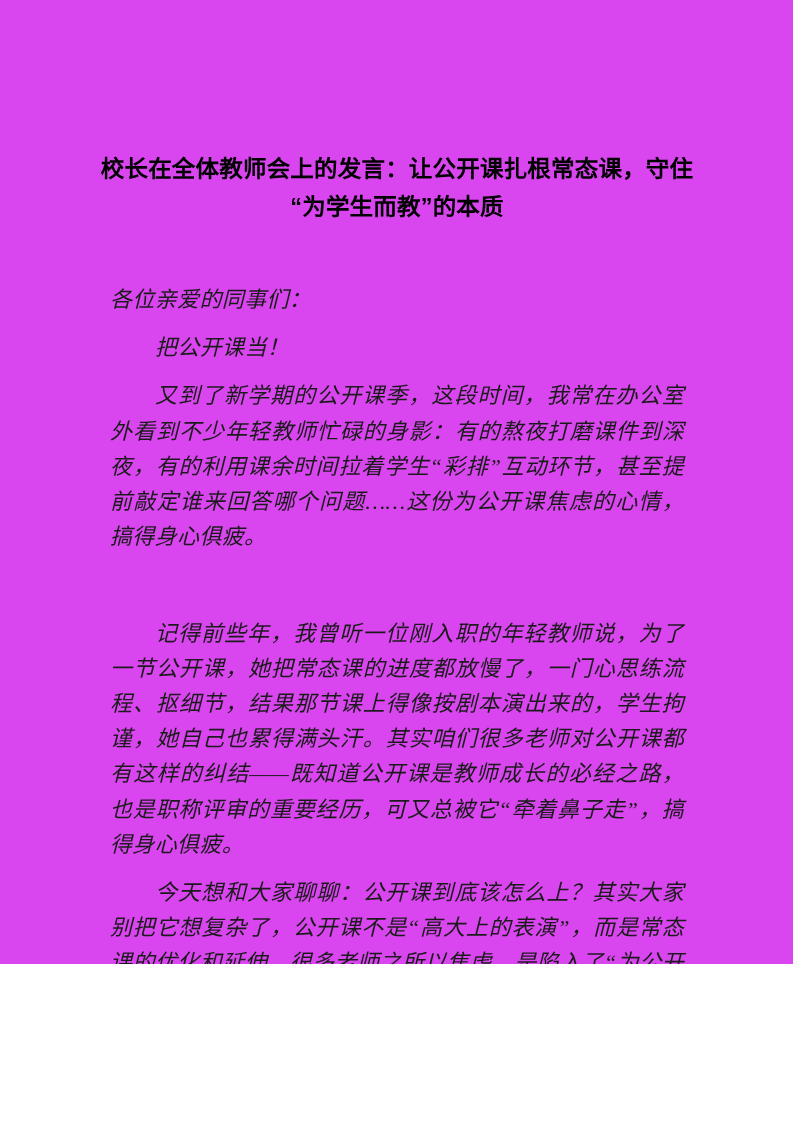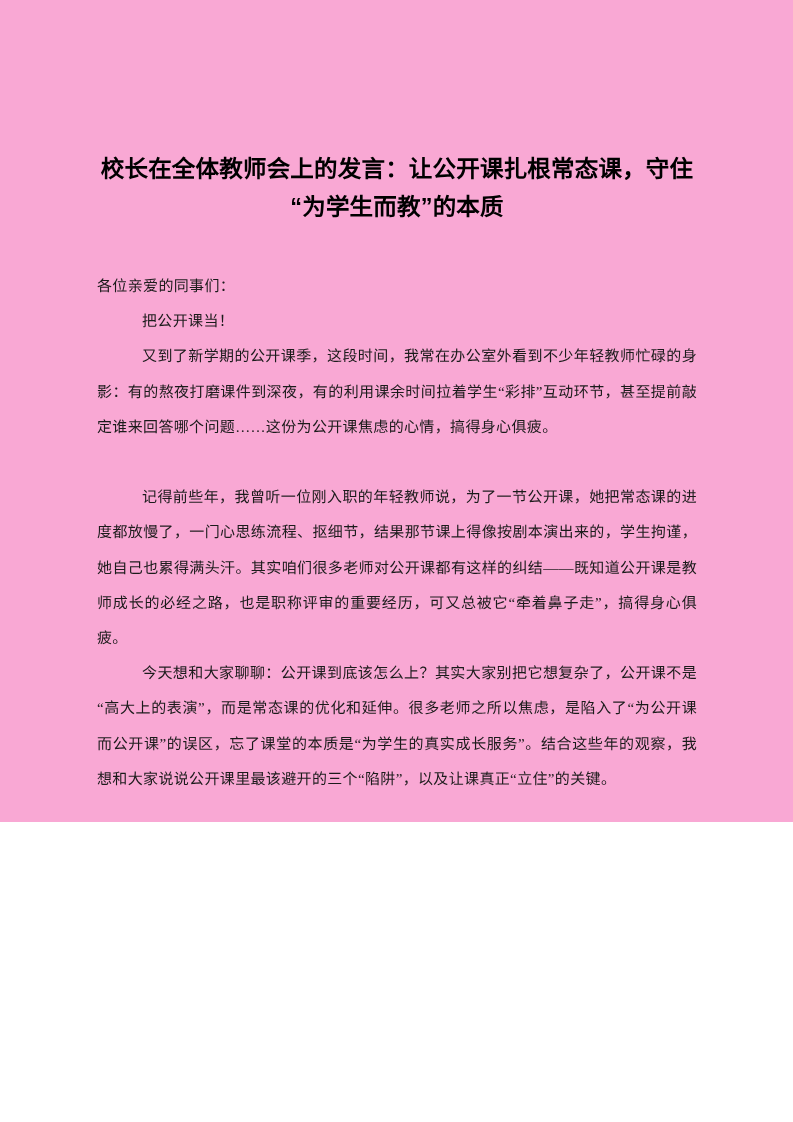--- a/index.html
+++ b/index.html
@@ -5,23 +5,23 @@
 <style>
   html, body {
     margin: 0;
     padding: 0;
     background: #ffffff;
   }
 
   .page {
     position: relative;
     width: 793px;
-    height: 822px;
+    height: 964px;
     margin: 0 auto;
-    background: #f9a8d4;
+    background: #d946ef;
     box-sizing: border-box;
     overflow: hidden;
   }
 
   .doc-body {
     position: absolute;
     left: 97px;
     top: 0;
     width: 600px;
   }
@@ -36,29 +36,30 @@
     text-align: center;
     letter-spacing: 0.2px;
     margin: 0;
     padding-top: 150px;
     white-space: pre-wrap;
   }
 
   
   .para {
     font-family: "Liberation Serif", "DejaVu Serif", serif;
-    font-size: 15px;
+    font-size: 22px;
     line-height: 35.2px;
     color: #1b1b1b;
     text-align: justify;
     text-justify: inter-ideograph;
-    margin: 0;
+    margin: 13px;
     letter-spacing: 0.35px;
     white-space: pre-wrap;
     word-break: break-all;
+    font-style: italic;
   }
 
   .para.indent {
     text-indent: 45px;
   }
 
   .para.noindent {
     text-indent: 0;
   }
 

